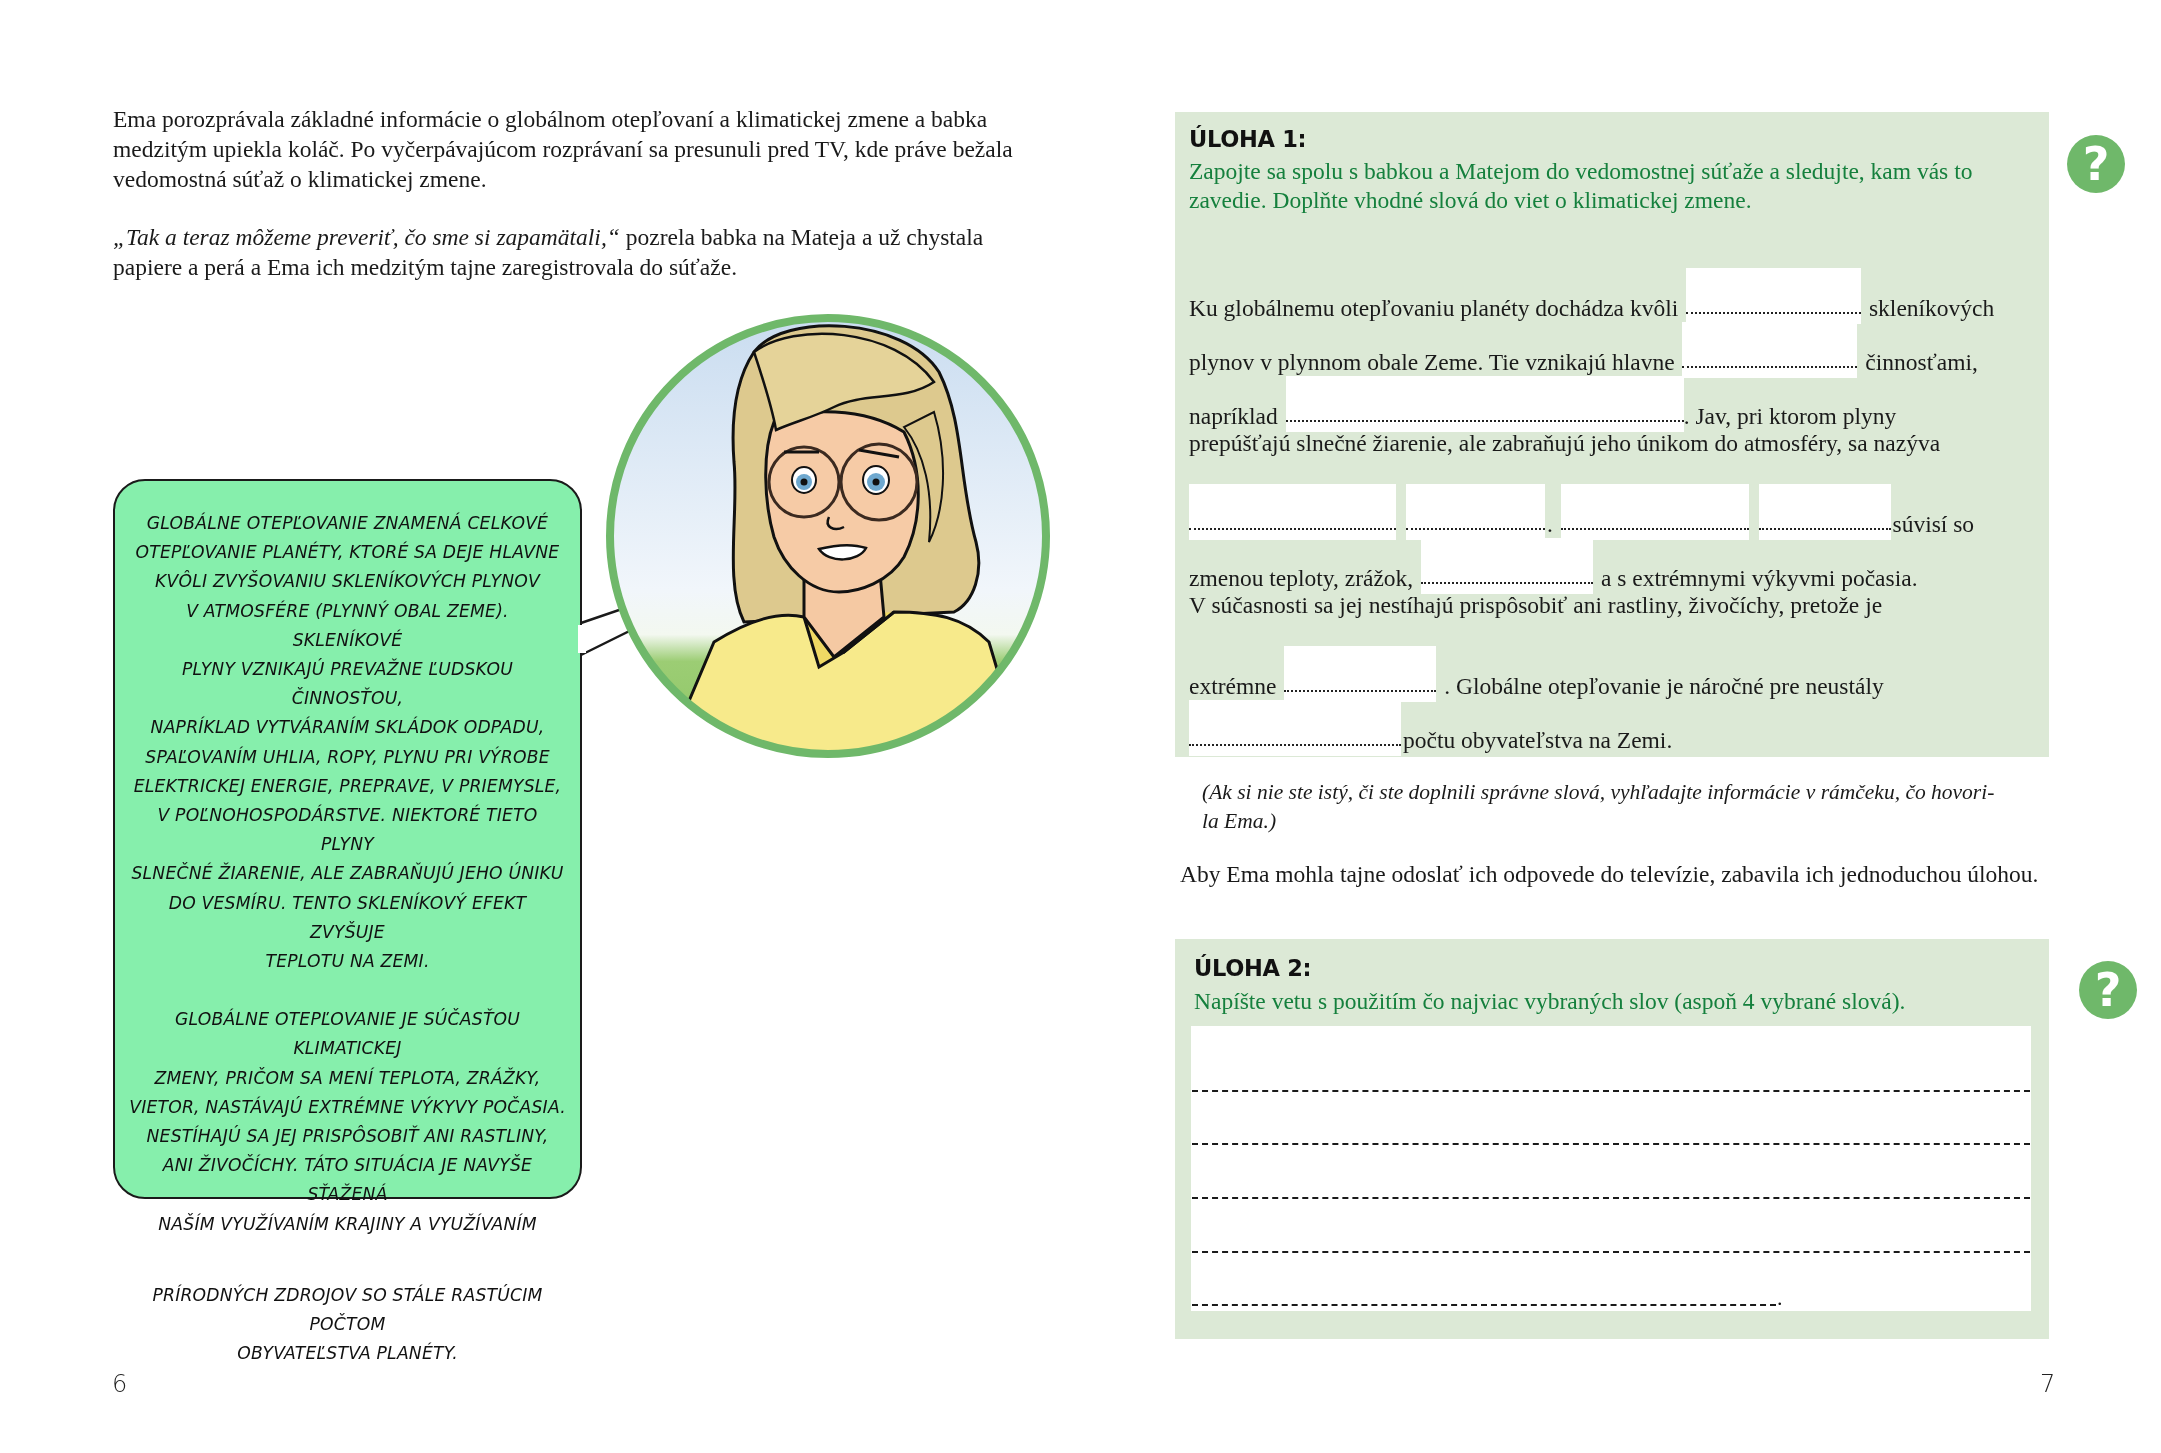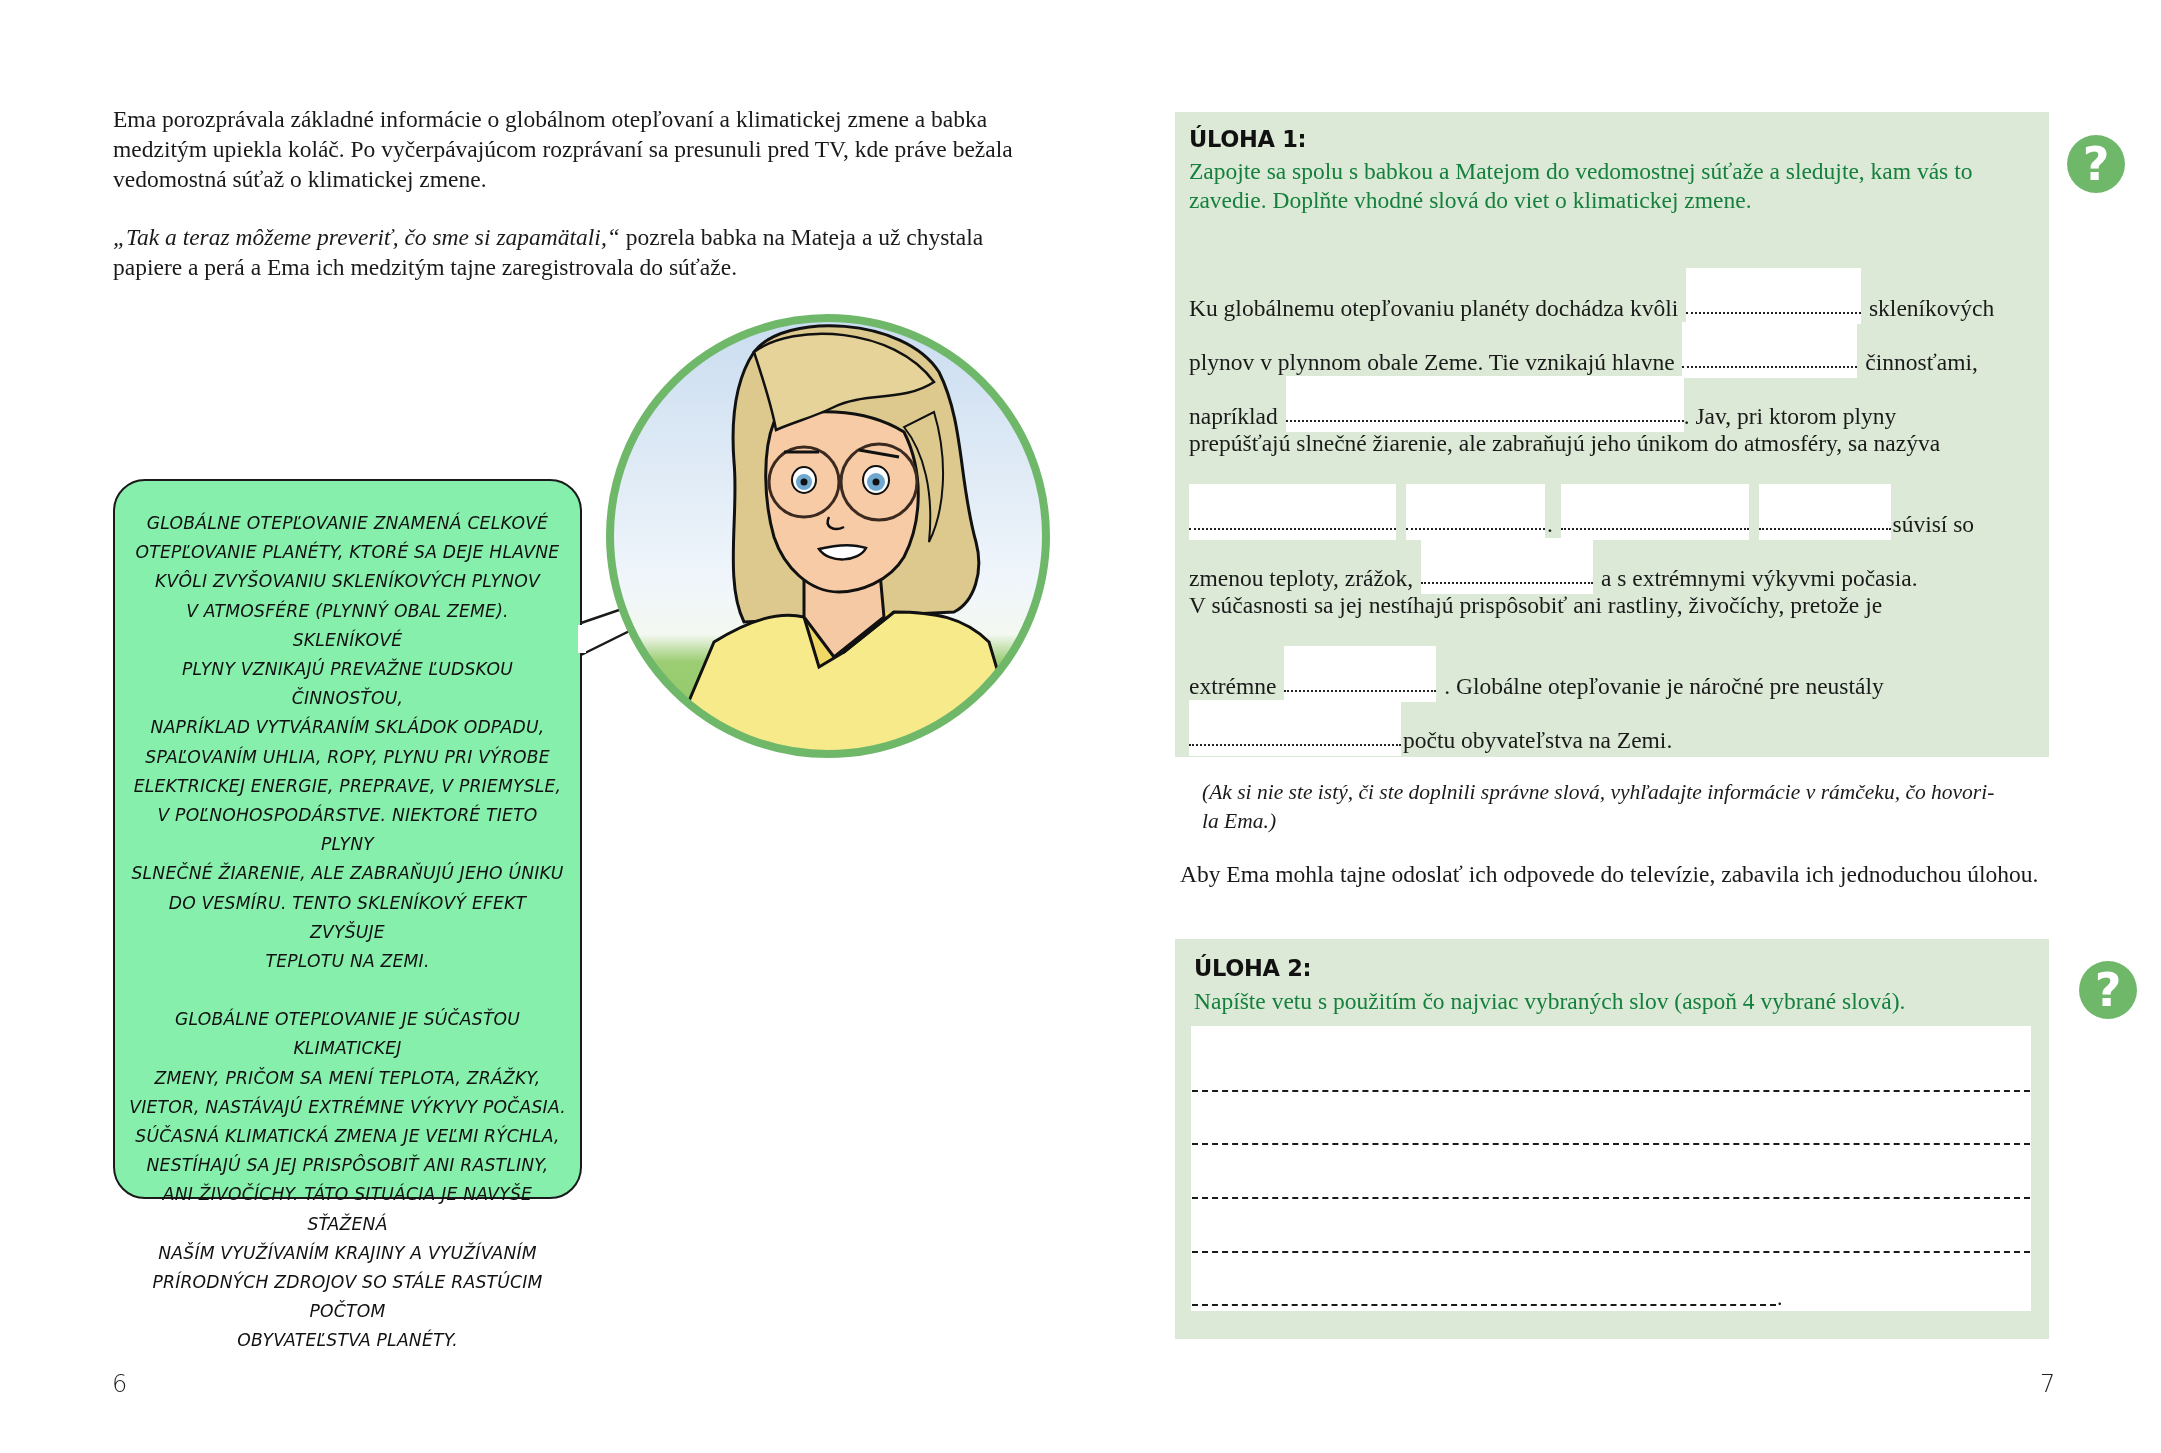--- a/index.html
+++ b/index.html
@@ -77,25 +77,24 @@
       <span style="display: block;">ELEKTRICKEJ ENERGIE, PREPRAVE, V PRIEMYSLE,</span>
       <span style="display: block;">V POĽNOHOSPODÁRSTVE. NIEKTORÉ TIETO PLYNY</span>
       <span style="display: block;">SLNEČNÉ ŽIARENIE, ALE ZABRAŇUJÚ JEHO ÚNIKU</span>
       <span style="display: block;">DO VESMÍRU. TENTO SKLENÍKOVÝ EFEKT ZVYŠUJE</span>
       <span style="display: block;">TEPLOTU NA ZEMI.</span>
     </p>
   <p id="bubble-p2">
       <span style="display: block;">GLOBÁLNE OTEPĽOVANIE JE SÚČASŤOU KLIMATICKEJ</span>
       <span style="display: block;">ZMENY, PRIČOM SA MENÍ TEPLOTA, ZRÁŽKY,</span>
       <span style="display: block;">VIETOR, NASTÁVAJÚ EXTRÉMNE VÝKYVY POČASIA.</span>
-      <span style="display: block;">SÚČASNÁ KLIMATICKÁ ZMENA JE VEĽMI RÝCHLA,</span>
       <span style="display: block;">NESTÍHAJÚ SA JEJ PRISPÔSOBIŤ ANI RASTLINY,</span>
       <span style="display: block;">ANI ŽIVOČÍCHY. TÁTO SITUÁCIA JE NAVYŠE SŤAŽENÁ</span>
       <span style="display: block;">NAŠÍM VYUŽÍVANÍM KRAJINY A VYUŽÍVANÍM</span>
-      <span style="display: block;">PRÍRODNÝCH ZDROJOV SO STÁLE RASTÚCIM POČTOM</span>
+      <span style="display: block; margin-top: 42px;">PRÍRODNÝCH ZDROJOV SO STÁLE RASTÚCIM POČTOM</span>
       <span style="display: block;">OBYVATEĽSTVA PLANÉTY.</span>
     </p>
 </div>
 
 <div class="abs" style="left:578px;top:625px;width:8px;height:28px;background:#fff;"></div>
 
 <svg class="abs portrait" viewBox="0 0 448 448">
   <defs>
     <clipPath id="circ">
         <circle cx="224" cy="224" r="218"></circle>

